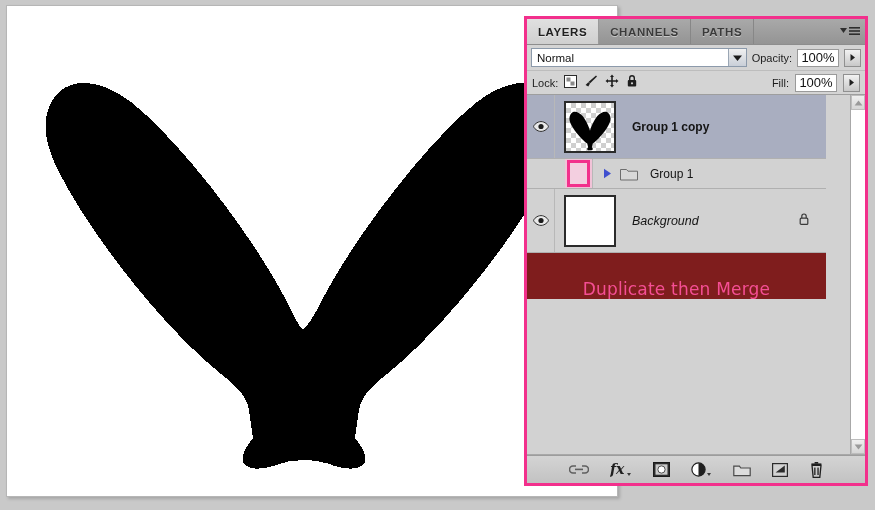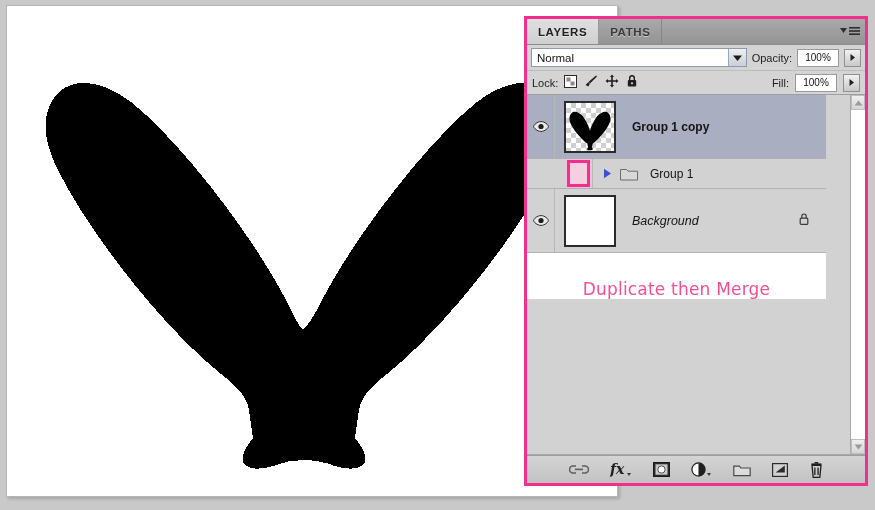--- a/index.html
+++ b/index.html
@@ -103,21 +103,21 @@
     width: 18px; height: 17px;
     background: linear-gradient(#f0f0f0, #c9cfd8);
     border-left: 1px solid #9aa6b4;
     display: flex; align-items: center; justify-content: center;
   }
   .lbl { font-size: 11px; color: #1d1d1d; white-space: nowrap; }
   .numbox {
     width: 42px; height: 18px;
     background: #ffffff;
     border: 1px solid #9a9a9a;
-    font-size: 10px; color: #111;
+    font-size: 13px; color: #111;
     display: flex; align-items: center; justify-content: center;
   }
   .spin-btn {
     width: 17px; height: 18px;
     background: linear-gradient(#f2f2f2, #c8c8c8);
     border: 1px solid #909090;
     display: flex; align-items: center; justify-content: center;
     font-size: 9px; color: #2a2a2a;
   }
 
@@ -199,21 +199,21 @@
     flex: 1 1 auto;
     white-space: nowrap;
   }
   .layer-name.plain { font-weight: normal; }
   .layer-name.italic { font-style: italic; font-weight: normal; font-size: 12.5px; }
   .row-lock-icon { margin-right: 16px; flex: 0 0 auto; }
   .expand-tri { margin-left: 10px; flex: 0 0 auto; display: flex; }
   .folder-ic { margin-left: 8px; flex: 0 0 auto; display: flex; }
 
   .annotation-area {
-    background: #ffffff;
+    background: #7f1d1d;
     text-align: center;
     padding-top: 26px;
   }
   .annotation-text {
     font-size: 17px;
     color: #f54e94;
     letter-spacing: 0.2px;
     font-family: "DejaVu Sans", sans-serif;
   }
 
@@ -278,20 +278,21 @@
           C 98 76, 70 70, 52 86
           Z"></path>
       </g>
     </svg>
   </div>
 
   <div id="layers-panel">
 
     <div class="tab-strip">
       <div class="tab active">LAYERS</div>
+      <div class="tab">CHANNELS</div>
       <div class="tab">PATHS</div>
       <div class="tab-filler"></div>
       <div class="panel-menu">
         <svg width="20" height="11" viewBox="0 0 20 11">
           <polygon points="0,2 7,2 3.5,7" fill="#2e2e2e"></polygon>
           <rect x="9" y="1" width="11" height="1.6" fill="#2e2e2e"></rect>
           <rect x="9" y="4.2" width="11" height="1.6" fill="#2e2e2e"></rect>
           <rect x="9" y="7.4" width="11" height="1.6" fill="#2e2e2e"></rect>
         </svg>
       </div>

